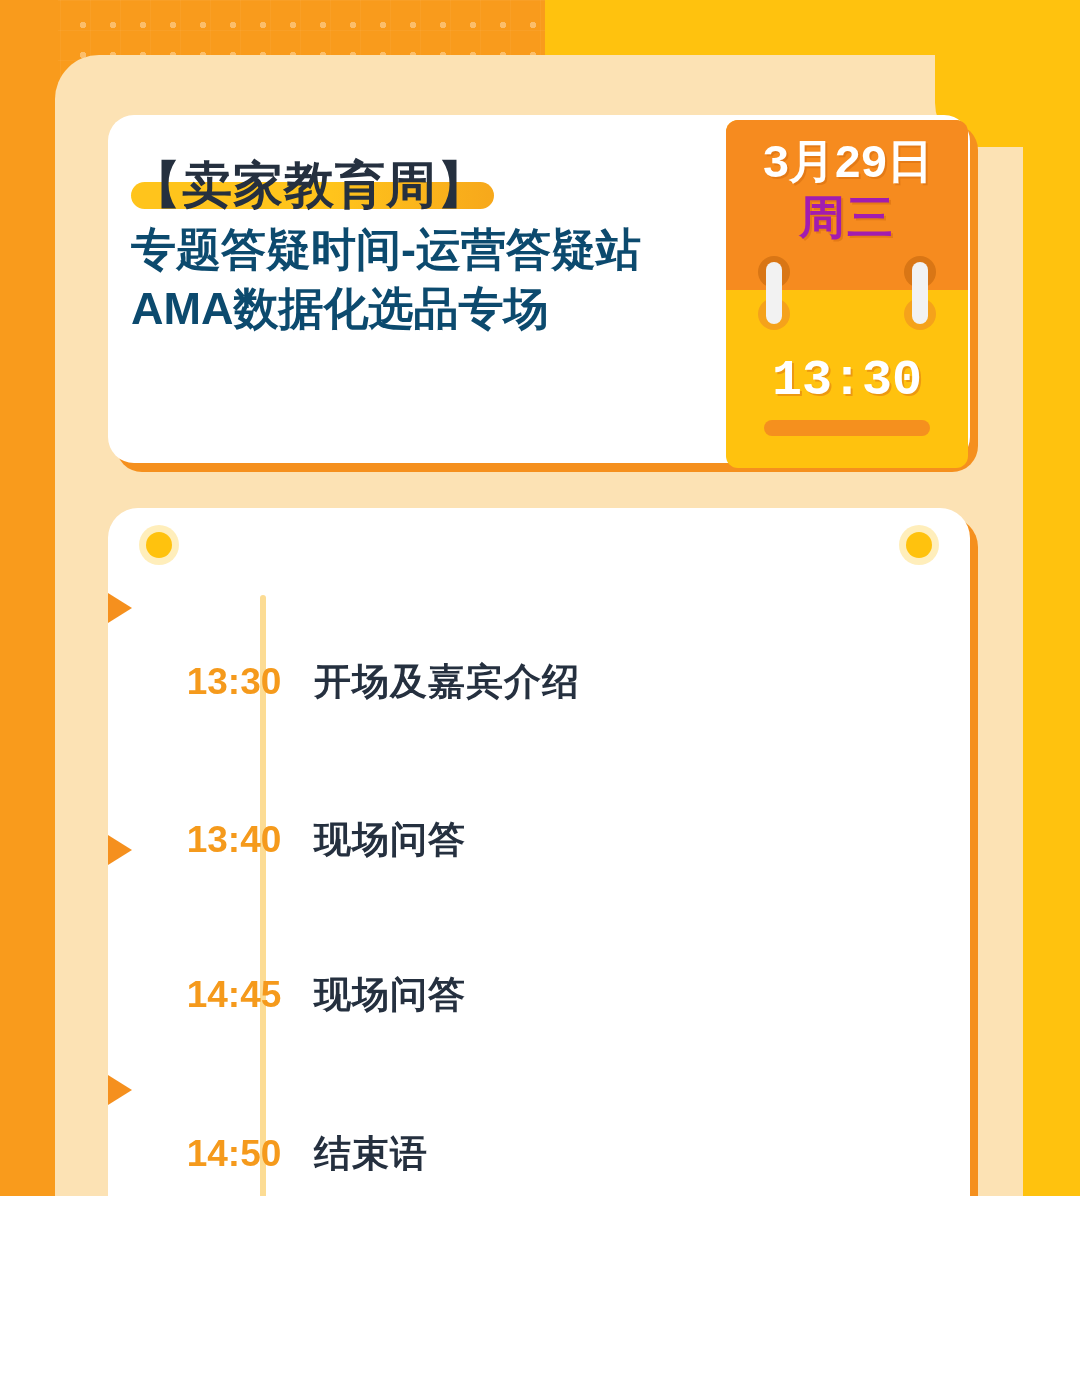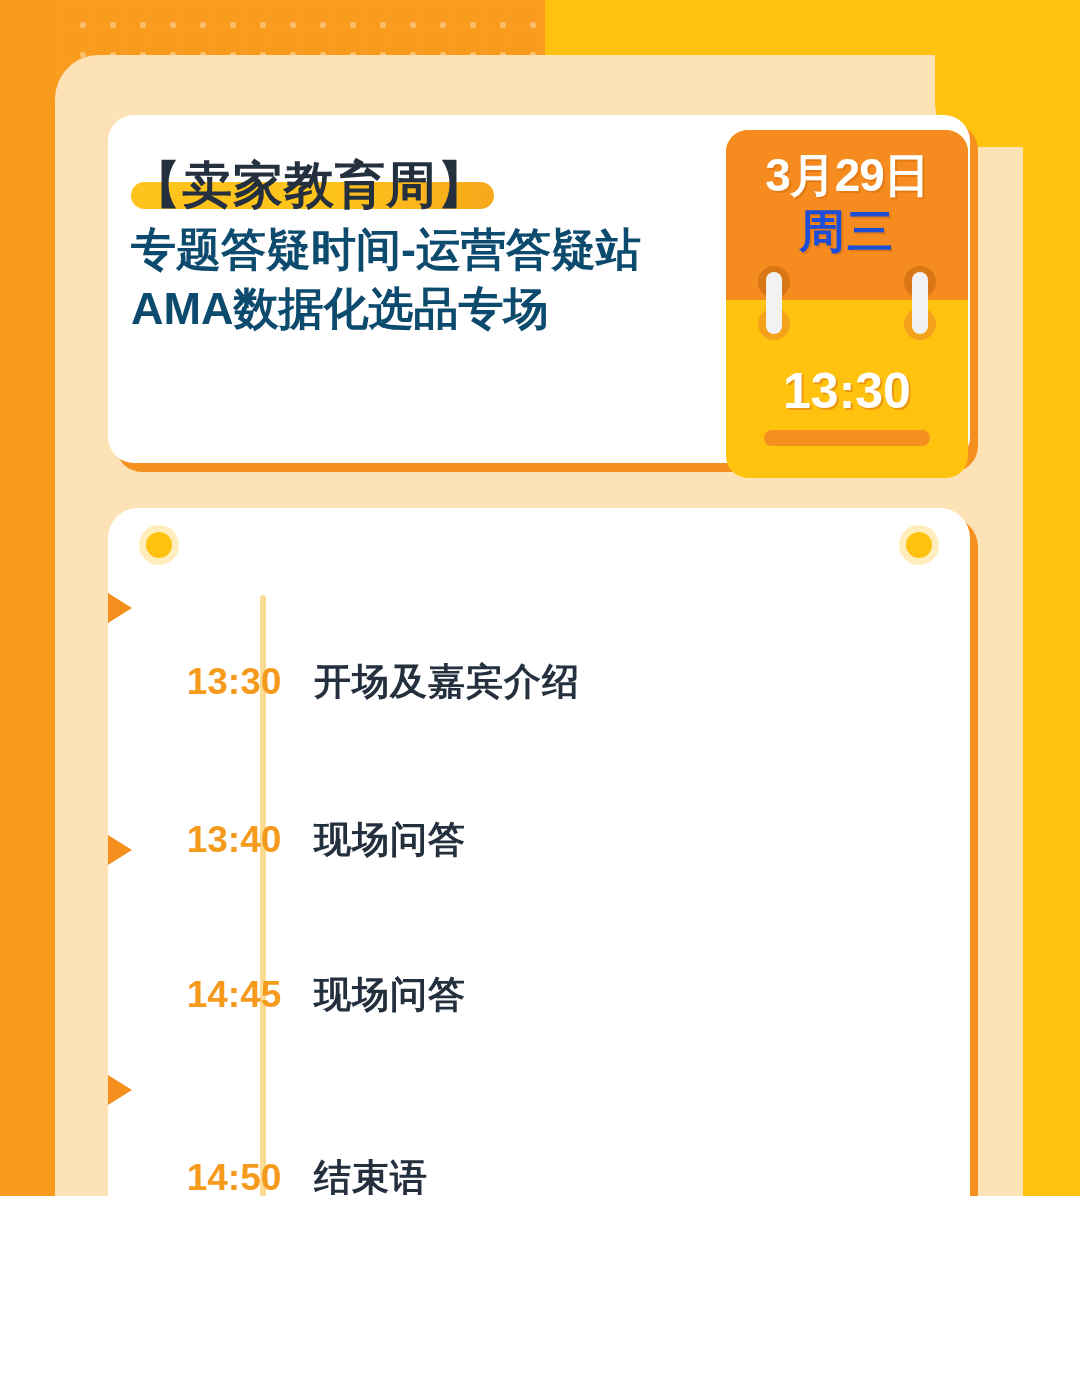--- a/index.html
+++ b/index.html
@@ -155,26 +155,27 @@
     color: #0c4a6e;
     line-height: 1.30;
     letter-spacing: 0px;
     white-space: nowrap;
   }
 
   
   .date-badge {
     position: absolute;
     left: 726px;
-    top: 130px;
+    top: 120px;
     width: 242px;
     height: 348px;
-    border-radius: 22px;
+    border-radius: 12px;
     overflow: hidden;
     background: #FFC20E;
+    font-family: Liberation Mono, monospace;
   }
   .date-badge-top {
     position: absolute;
     left: 0;
     top: 0;
     width: 100%;
     height: 170px;
     background: #F68B1F;
   }
   .date-badge-date {
@@ -191,21 +192,21 @@
     text-shadow: 2px 2px 0 rgba(214,110,15,0.55);
   }
   .date-badge-weekday {
     position: absolute;
     left: 0;
     top: 76px;
     width: 100%;
     text-align: center;
     font-size: 46px;
     font-weight: bold;
-    color: #1d4ed8;
+    color: #a21caf;
     line-height: 1.12;
     letter-spacing: 2px;
     text-shadow: 2px 2px 0 rgba(214,110,15,0.55);
   }
   .ring {
     position: absolute;
     width: 20px;
     height: 72px;
   }
   .ring.left  { left: 38px;  top: 136px; }
@@ -397,19 +398,19 @@
       <div class="row-label">开场及嘉宾介绍</div>
     </div>
     <div class="schedule-row" style="top:302px">
       <div class="row-time">13:40</div>
       <div class="row-label">现场问答</div>
     </div>
     <div class="schedule-row" style="top:457px">
       <div class="row-time">14:45</div>
       <div class="row-label">现场问答</div>
     </div>
-    <div class="schedule-row" style="top:640px">
+    <div class="schedule-row" style="top:616px">
       <div class="row-time">14:50</div>
       <div class="row-label">结束语</div>
     </div>
   </div>
 
 </div>
 
 </body></html>

